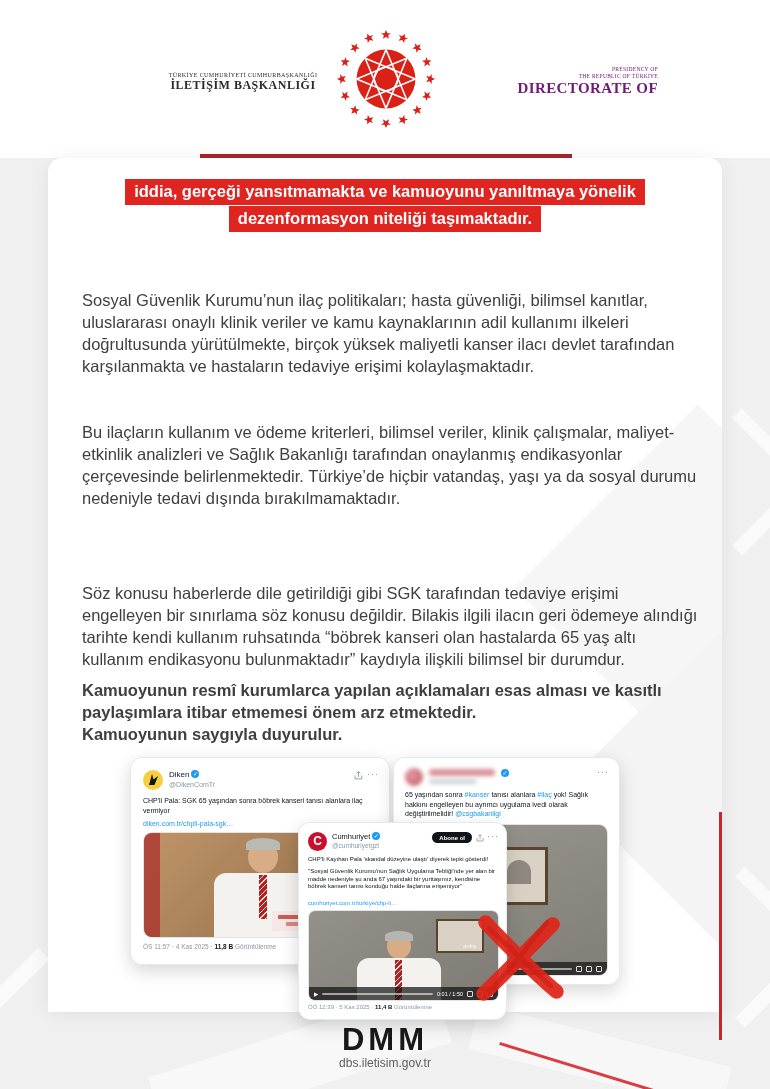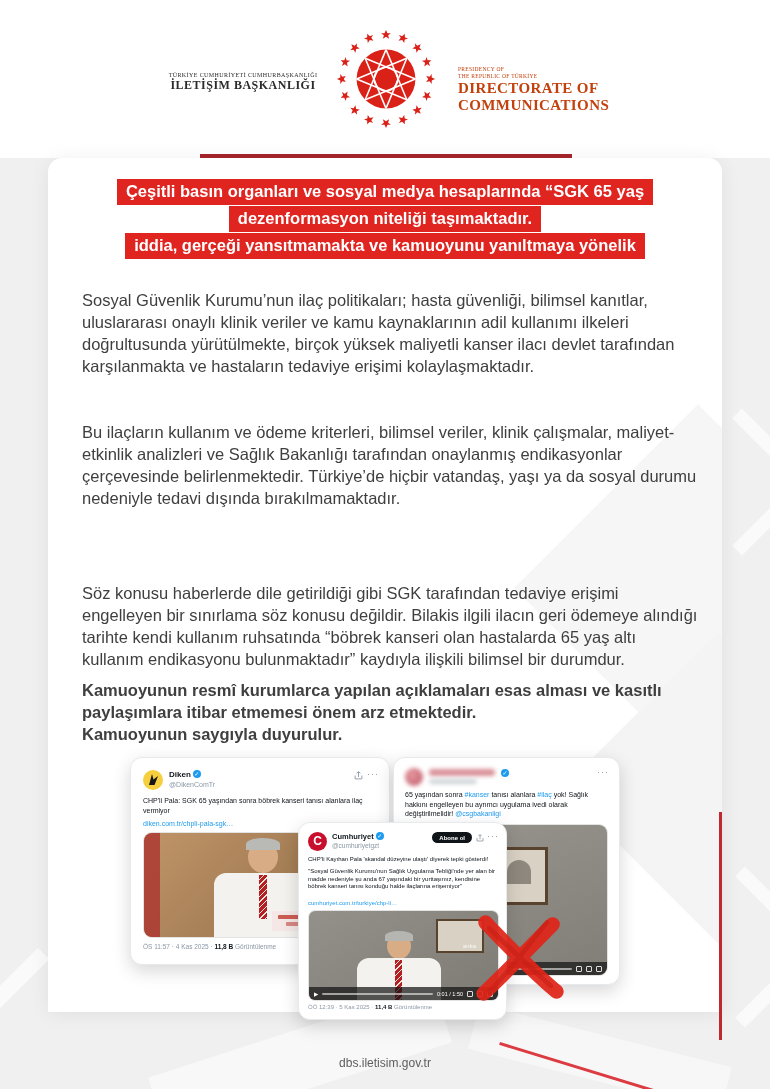--- a/index.html
+++ b/index.html
@@ -9,36 +9,36 @@
   .bg-lower{position:absolute;left:0;top:158px;width:770px;height:931px;background:#f0f0f1;}
   .decor{position:absolute;}
   .chev{border:14px solid #fafafa;border-left:none;border-bottom:none;transform:rotate(45deg);}
   .content-card{position:absolute;left:48px;top:158px;width:674px;height:854px;background:#fff;
         border-radius:14px 14px 0 0;box-shadow:0 2px 20px rgba(0,0,0,.07);overflow:hidden;}
   .card-decor{position:absolute;background:#f6f6f7;transform:rotate(45deg);}
   
   .hdr-left{position:absolute;left:148px;top:72px;width:190px;text-align:center;color:#2b2b2b;}
   .hdr-left .sm{font-size:6px;letter-spacing:.4px;font-family:"Liberation Serif",serif;}
   .hdr-left .lg{font-size:12px;font-weight:bold;letter-spacing:.5px;font-family:"Liberation Serif",serif;}
-  .hdr-right{position:absolute;left:458px;top:66px;width:200px;text-align:left;color:#c2410c;}
+  .hdr-right{position:absolute;left:458px;top:66px;width:200px;text-align:right;color:#701a75;}
   .hdr-right .sm{font-size:5.5px;letter-spacing:.3px;line-height:7px;font-family:"Liberation Serif",serif;}
   .hdr-right .lg{font-size:15px;font-weight:bold;line-height:17px;letter-spacing:.4px;font-family:"Liberation Serif",serif;}
   .emblem{position:absolute;left:335px;top:28px;width:102px;height:102px;}
   .hdr-bar{position:absolute;left:200px;top:154px;width:372px;height:4px;background:#a3232b;}
   
   .banner{position:absolute;left:0;right:0;top:20px;text-align:center;}
   .banner .line{margin:1px 0;line-height:22px;}
   .banner .line span{display:inline-block;background:#e02420;color:#fff;font-weight:bold;
         font-size:16.5px;padding:1px 9px 3px;}
   
   .para{position:absolute;left:34px;width:618px;font-size:16.5px;line-height:22px;color:#3f3f3f;}
   
   .tw{position:absolute;background:#fff;border:1px solid #e7eaec;border-radius:12px;
       box-shadow:0 6px 18px rgba(0,0,0,.16);}
-  .tw-name{font-weight:bold;color:#0f1419;}
+  .tw-name{font-weight:normal;color:#0f1419;}
   .tw-handle{color:#8b98a5;}
   .badge{display:inline-block;vertical-align:1px;width:8px;height:8px;border-radius:50%;
       background:#1d9bf0;color:#fff;font-size:6px;line-height:8px;text-align:center;margin-left:2px;}
   .tw-more{position:absolute;color:#8b98a5;font-size:9px;letter-spacing:1px;}
   .tw-link{color:#1d9bf0;}
   .thumb{position:absolute;border-radius:9px;overflow:hidden;border:1px solid #e3e3e3;}
   .ctrl{position:absolute;left:0;right:0;bottom:0;height:13px;background:rgba(20,20,20,.72);
       color:#fff;display:flex;align-items:center;gap:4px;padding:0 5px;font-size:5.5px;}
   .ctrl .bar{flex:1;height:2px;background:rgba(255,255,255,.55);border-radius:1px;}
   .ctrl .sq{width:4px;height:4px;border:1px solid #ddd;border-radius:1px;}
@@ -67,23 +67,22 @@
   <div class="decor chev" style="left:688px;top:890px;width:100px;height:100px;"></div>
   <div class="decor" style="left:-40px;top:980px;width:140px;height:140px;border:16px solid #fafafa;border-right:none;border-top:none;transform:rotate(45deg);"></div>
   <div class="decor" style="left:150px;top:1030px;width:300px;height:60px;background:#f8f8f8;transform:rotate(-18deg);"></div>
   <div class="decor" style="left:470px;top:1035px;width:260px;height:46px;background:#f7f7f7;transform:rotate(14deg);"></div>
 
   <div class="content-card">
     <div class="card-decor" style="left:520px;top:300px;width:260px;height:260px;"></div>
     <div class="card-decor" style="left:560px;top:520px;width:220px;height:220px;background:#f4f4f5;"></div>
 
     <div class="banner">
-      <div class="line"><span>Çeşitli basın organları ve sosyal medya hesaplarında “SGK 65 yaş</span></div>
+      <div class="line"><span>iddia, gerçeği yansıtmamakta ve kamuoyunu yanıltmaya yönelik</span></div>
       <div class="line"><span>dezenformasyon niteliği taşımaktadır.</span></div>
-      <div class="line"><span>iddia, gerçeği yansıtmamakta ve kamuoyunu yanıltmaya yönelik</span></div>
     </div>
 
     <div class="para" style="top:131px;">Sosyal Güvenlik Kurumu’nun ilaç politikaları; hasta güvenliği, bilimsel kanıtlar, uluslararası onaylı klinik veriler ve kamu kaynaklarının adil kullanımı ilkeleri doğrultusunda yürütülmekte, birçok yüksek maliyetli kanser ilacı devlet tarafından karşılanmakta ve hastaların tedaviye erişimi kolaylaşmaktadır.</div>
     <div class="para" style="top:263px;">Bu ilaçların kullanım ve ödeme kriterleri, bilimsel veriler, klinik çalışmalar, maliyet-etkinlik analizleri ve Sağlık Bakanlığı tarafından onaylanmış endikasyonlar çerçevesinde belirlenmektedir. Türkiye’de hiçbir vatandaş, yaşı ya da sosyal durumu nedeniyle tedavi dışında bırakılmamaktadır.</div>
     <div class="para" style="top:389px;margin-top:35px;">Söz konusu haberlerde dile getirildiği gibi SGK tarafından tedaviye erişimi engelleyen bir sınırlama söz konusu değildir. Bilakis ilgili ilacın geri ödemeye alındığı tarihte kendi kullanım ruhsatında “böbrek kanseri olan hastalarda 65 yaş altı kullanım endikasyonu bulunmaktadır” kaydıyla ilişkili bilimsel bir durumdur.</div>
     <div class="para" style="top:521px;font-weight:bold;">
       <span>Kamuoyunun resmî kurumlarca yapılan açıklamaları esas alması ve kasıtlı paylaşımlara itibar etmemesi önem arz etmektedir.</span><br>
       <span>Kamuoyunun saygıyla duyurulur.</span>
     </div>
   </div>
@@ -126,21 +125,20 @@
       <line x1="0" y1="-30" x2="21.2" y2="21.2"></line>
         <line x1="21.2" y1="-21.2" x2="0" y2="30"></line>
       <circle r="12"></circle>
     </g>
   </svg>
 
   <div class="hdr-right">
     <div class="sm">PRESIDENCY OF</div>
     <div class="sm">THE REPUBLIC OF TÜRKİYE</div>
     <div class="lg">DIRECTORATE OF</div>
-    <div class="lg">COMMUNICATIONS</div>
   </div>
 
   <div class="hdr-bar"></div>
 
   <div class="tw" style="left:130px;top:757px;width:258px;height:206px;z-index:2;">
     <svg style="position:absolute;left:12px;top:12px;" width="20" height="20">
       <circle cx="10" cy="10" r="10" fill="#f6cf3e"></circle>
       <path d="M6,15 9,4 10.5,9.5 15,6 11.5,15 Z" fill="#151515"></path>
     </svg>
     <div style="position:absolute;left:38px;top:12px;font-size:8px;">
@@ -248,15 +246,16 @@
     </g>
     <g stroke="#c81f14" stroke-linecap="round" fill="none" opacity="0.6">
       <path d="M18 16 C 40 38, 60 56, 82 76" stroke-width="5"></path>
       <path d="M78 10 C 58 34, 40 60, 18 82" stroke-width="5"></path>
     </g>
   </svg>
 
   <div class="redline-v"></div>
   <div class="redline-d"></div>
 
+  <div class="dmm">DMM</div>
   <div class="dmm-url">dbs.iletisim.gov.tr</div>
 
 </div>
 
 </body></html>

